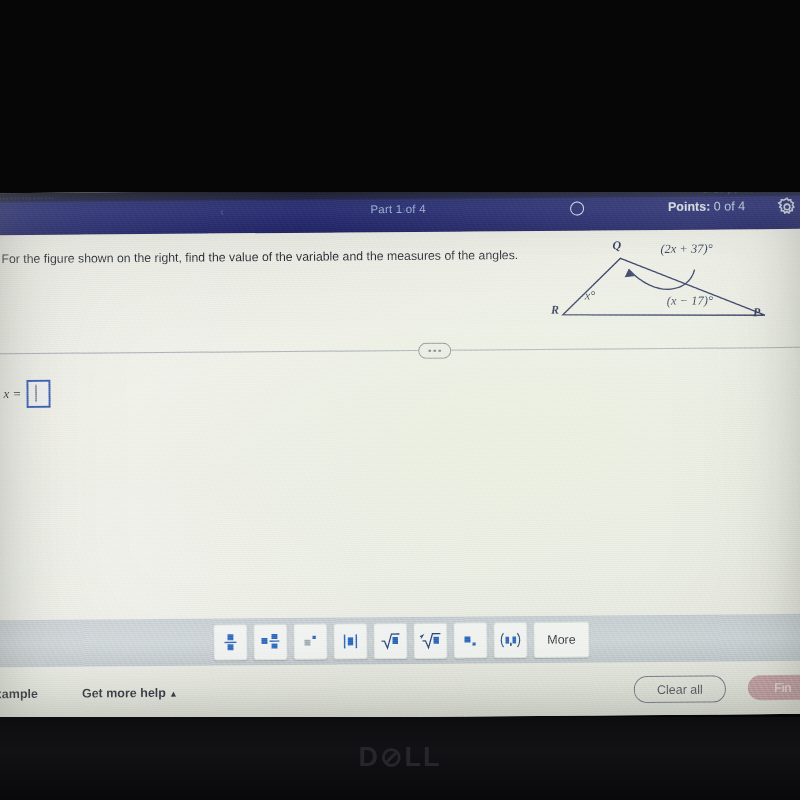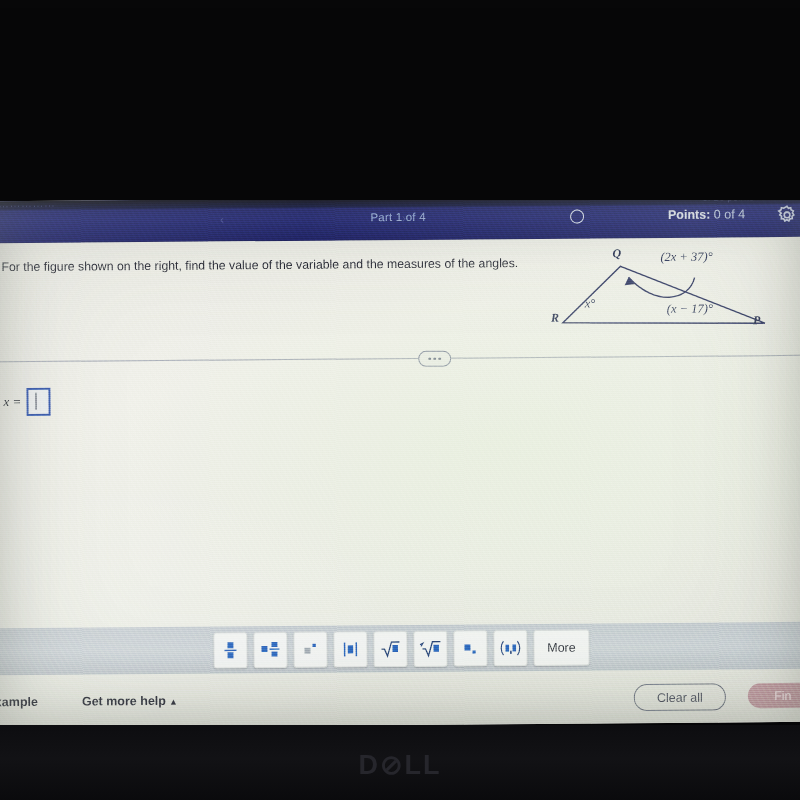--- a/index.html
+++ b/index.html
@@ -9,21 +9,20 @@
     font-family:"Liberation Sans", sans-serif;
     position:relative;
   }
 
   
   #photo{
     position:absolute;inset:0;
     background:
       radial-gradient(120% 90% at 50% 40%, #17171b 0%, #0a0a0c 60%, #050506 100%);
     overflow:hidden;
-    margin-top:8px;
   }
 
   
   #screen{
     position:absolute;
     left:-8px; top:190px; width:816px; height:527px;
     transform:rotate(-0.45deg);
     transform-origin:50% 50%;
     background:#dcdcd6;
     overflow:hidden;

